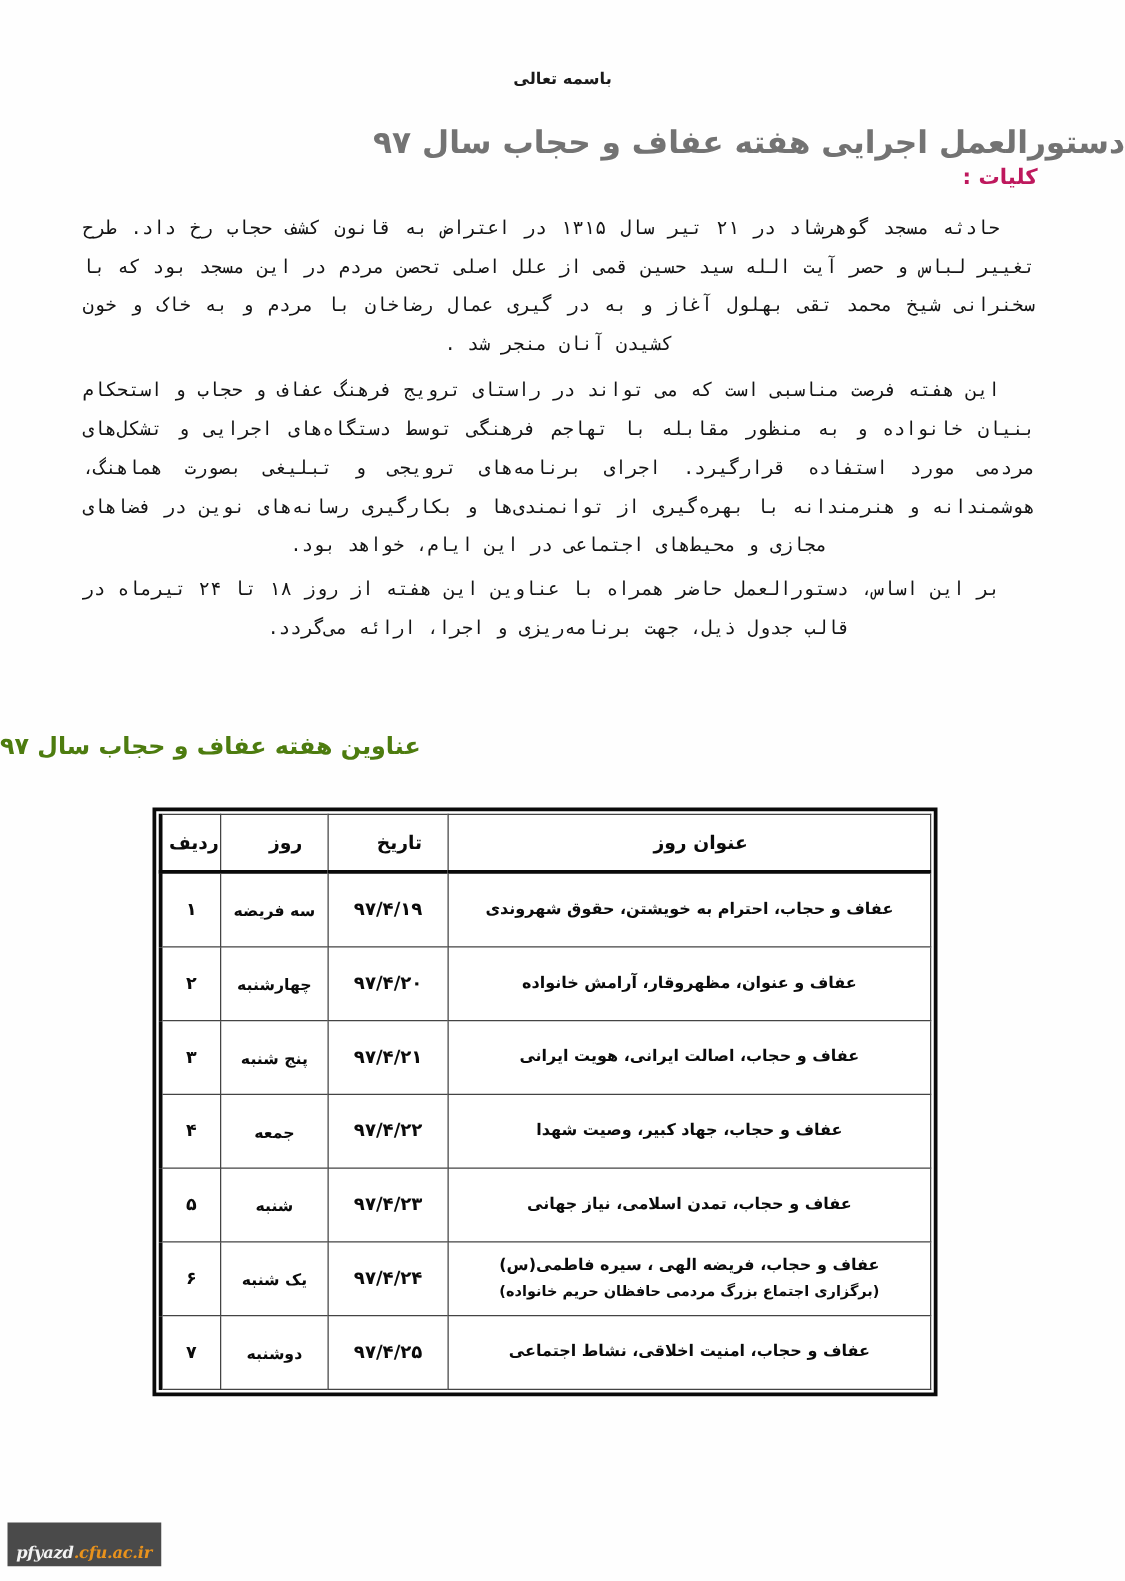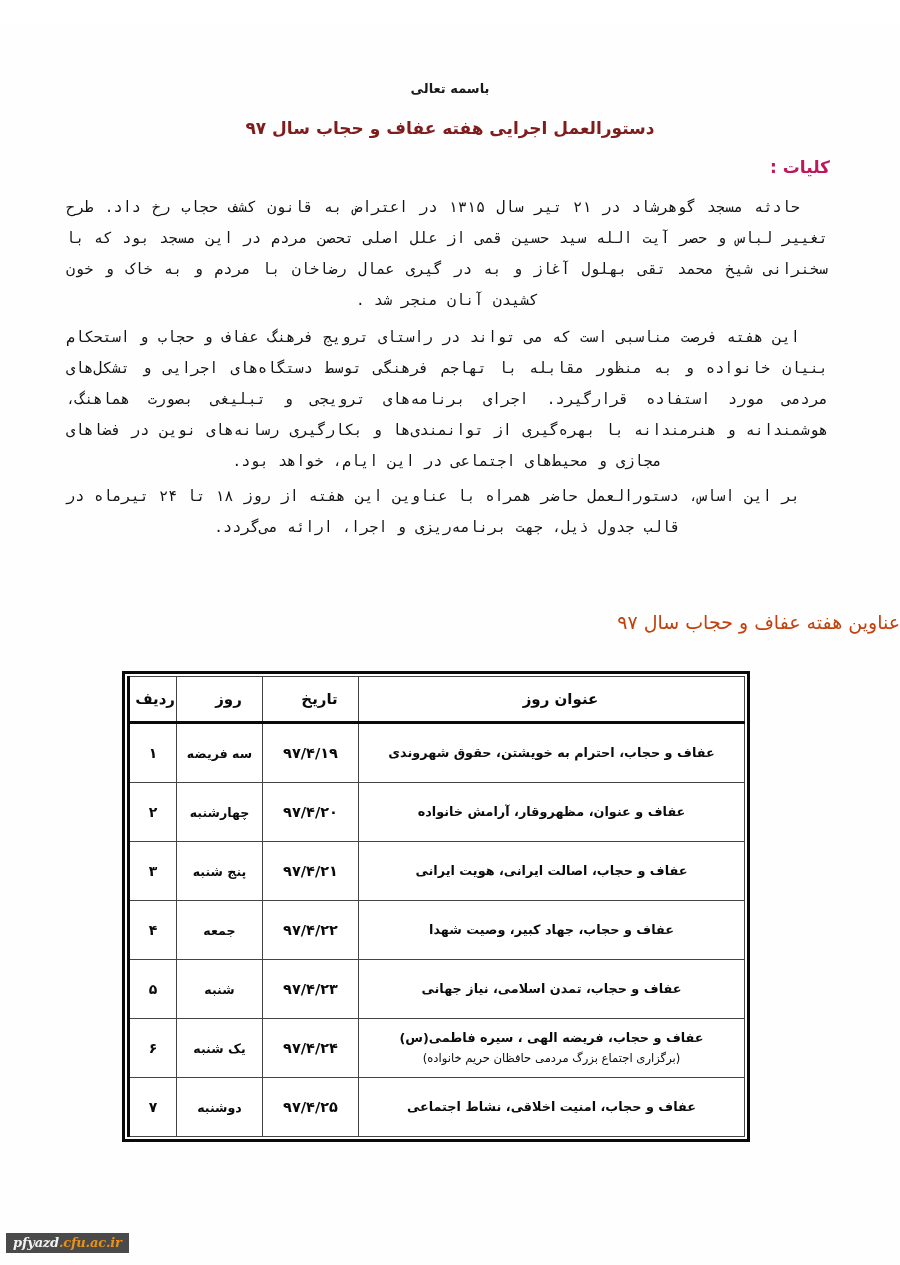--- a/index.html
+++ b/index.html
@@ -15,45 +15,43 @@
     overflow: hidden;
     font-family: "DejaVu Sans", "Liberation Sans", sans-serif;
     color: #111111;
     direction: rtl;
   }
 
   .page {
     position: absolute;
     inset: 0;
     background: #fefefe;
-    margin-top: 25px;
   }
 
   
   .basmaleh {
     position: absolute;
     top: 56px;
     left: 0;
     right: 0;
     text-align: center;
     font-size: 13px;
     font-weight: 600;
     letter-spacing: .2px;
     color: #1a1a1a;
   }
 
   .doc-title {
     position: absolute;
     top: 82px;
     left: 0;
     right: 0;
-    text-align: center;
-    font-size: 17px;
+    font-size: 25px;
     font-weight: 900;
-    color: #7f1d1d;
+    color: #737373;
     letter-spacing: .4px;
   }
 
   .section-label {
     position: absolute;
     top: 132px;
     right: 70px;
     font-size: 17px;
     font-weight: 900;
     color: #be185d;
@@ -79,24 +77,24 @@
     font-family: Liberation Mono, monospace;
   }
   p.para.tight { margin-bottom: 4px; }
 
   
   .table-heading {
     position: absolute;
     top: 586px;
     left: 0;
     right: 0;
-    text-align: right;
+    text-align: left;
     font-size: 19px;
-    font-weight: 400;
-    color: #c2410c;
+    font-weight: 700;
+    color: #4d7c0f;
   }
 
   
   .table-frame {
     position: absolute;
     top: 646px;
     right: 150px;
     width: 628px;
     border: 3.5px solid #0a0a0a;
     padding: 2px;
@@ -141,31 +139,31 @@
   }
   table.sched th.col-radif {
     border-left: 3.2px solid #0a0a0a;
   }
   table.sched td.col-rooz   { font-size: 12.6px; }
   table.sched td.col-tarikh { font-size: 14.5px; letter-spacing: .3px; }
   table.sched td.col-onvan  { font-size: 12.8px; line-height: 20px; }
   table.sched td.col-onvan .sub {
     display: block;
     font-size: 11.6px;
-    font-weight: 400;
+    font-weight: 700;
   }
   table.sched td.col-onvan .sub:empty { display: none; }
 
   
   .watermark {
     position: absolute;
     left: 6px;
     bottom: 12px;
     background: #4a4a4a;
-    padding: 3px 7px 4px 7px;
+    padding: 18px 7px 4px 7px;
     font-family: "DejaVu Serif", "Liberation Serif", serif;
     font-size: 13px;
     font-weight: 700;
     font-style: italic;
     letter-spacing: -0.2px;
     direction: ltr;
     white-space: nowrap;
     line-height: 1;
   }
   .watermark .wm-a { color: #f2f2f2; }

